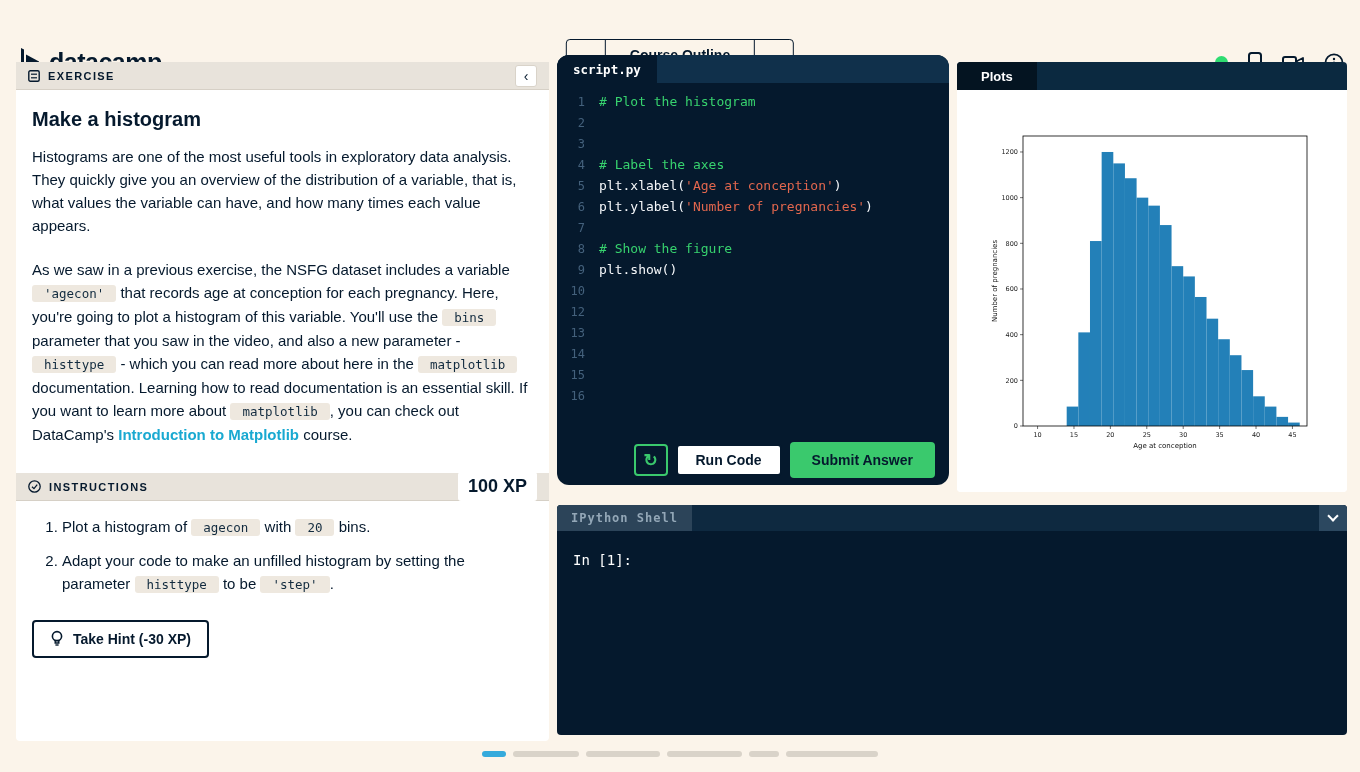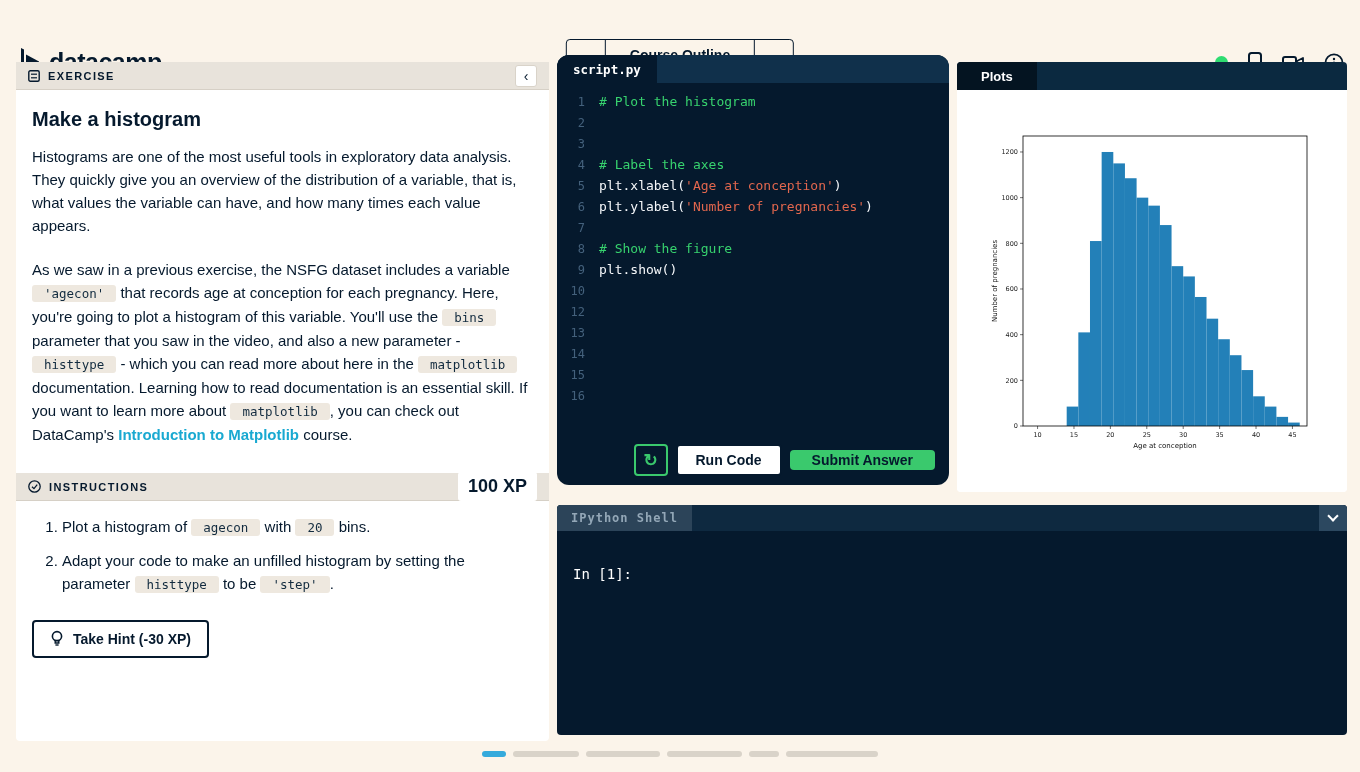--- a/index.html
+++ b/index.html
@@ -99,40 +99,40 @@
   }
   .reset-btn {
     width:34px; height:32px; background:transparent; border:2px solid #3ac96d; border-radius:4px;
     color:#3ac96d; font-size:17px; font-weight:bold; cursor:pointer; line-height:1;
   }
   .run-btn {
     height:32px; padding:0 18px; background:#ffffff; border:2px solid #05192d; border-radius:4px;
     font-size:14px; font-weight:800; color:#05192d; cursor:pointer; font-family:"Liberation Sans",sans-serif;
   }
   .submit-btn {
-    height:20px; padding:0 22px; background:#3ac96d; border:none; border-radius:4px;
+    height:36px; padding:0 22px; background:#3ac96d; border:none; border-radius:4px;
     font-size:14px; font-weight:800; color:#05192d; cursor:pointer; font-family:"Liberation Sans",sans-serif;
   }
 
   
   .plots-panel {
     position:absolute; left:957px; top:62px; width:390px; height:430px;
     background:#ffffff; border-radius:4px; overflow:hidden; display:flex; flex-direction:column;
   }
   .plots-tabbar { height:28px; background:#0b2940; display:flex; flex:none; }
   .plots-tab {
     background:#041421; color:#fff; font-size:13px; font-weight:800;
     padding:0 24px; display:flex; align-items:center; cursor:pointer;
   }
   .plots-body { flex:1; display:flex; justify-content:center; align-items:flex-start; padding-top:32px; background:#fff; }
 
   
   .shell-panel {
     position:absolute; left:557px; top:505px; width:790px; height:230px;
-    background:#05192d; border-radius:4px; overflow:hidden; display:flex; flex-direction:column;gap:14px;
+    background:#05192d; border-radius:4px; overflow:hidden; display:flex; flex-direction:column;
   }
   .shell-tabbar { height:26px; background:#0e2940; display:flex; position:relative; flex:none; }
   .shell-tab {
     background:#2c4459; color:#93a7b7; font-family:"DejaVu Sans Mono",monospace;
     font-size:12px; font-weight:bold; letter-spacing:1px; padding:0 14px;
     display:flex; align-items:center; cursor:pointer;
   }
   .shell-collapse {
     position:absolute; right:0; top:0; width:28px; height:26px; background:#2c4860;
     border:none; cursor:pointer; display:flex; align-items:center; justify-content:center;

